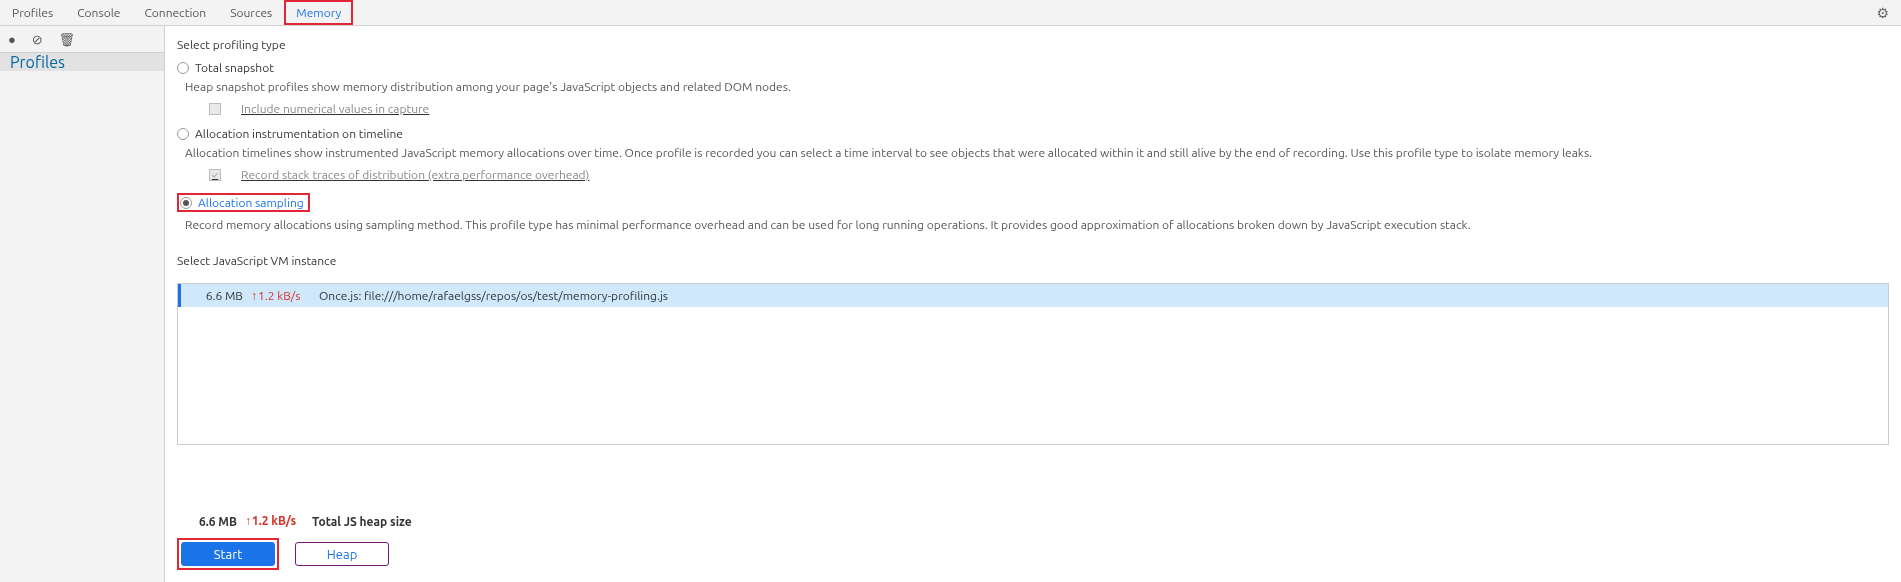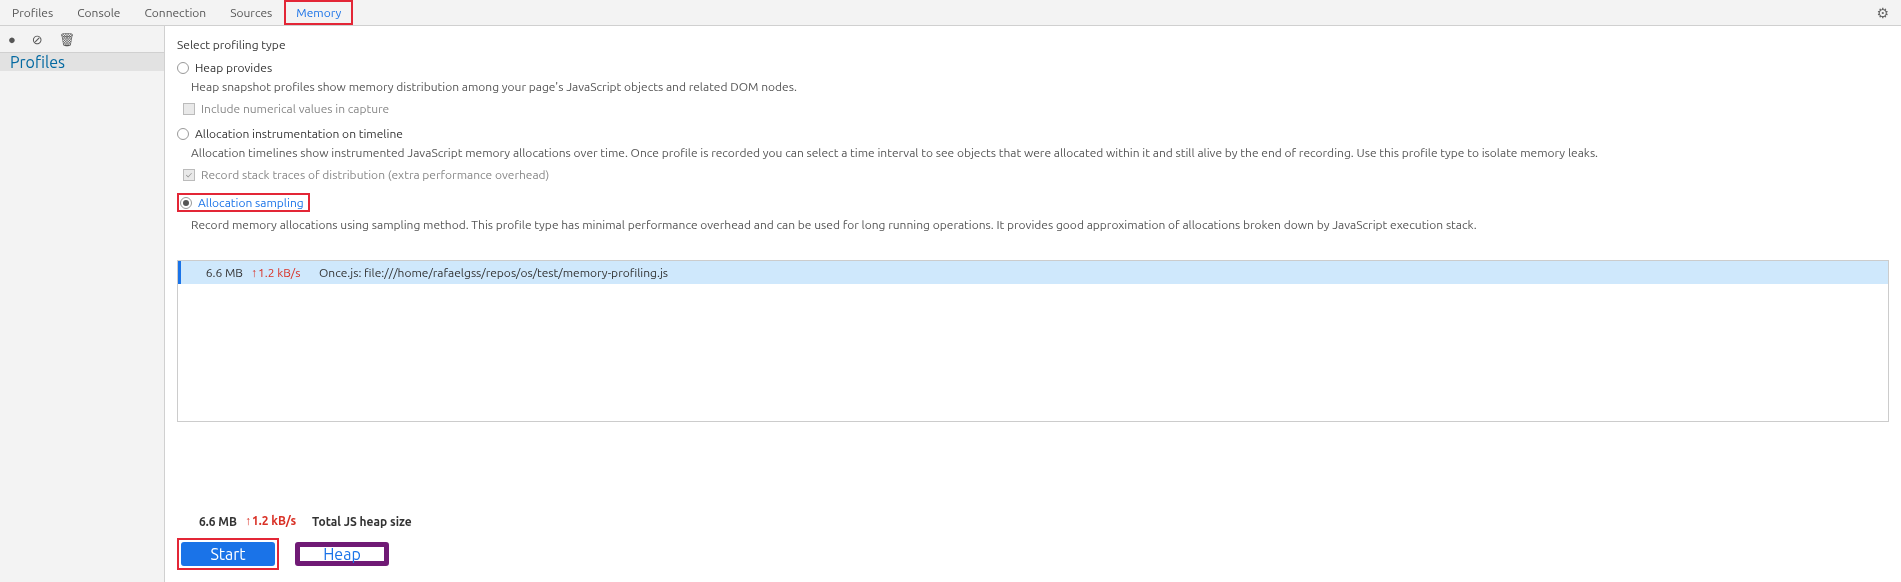--- a/index.html
+++ b/index.html
@@ -118,29 +118,30 @@
     border-radius: 50%;
     background: #555;
   }
   .option-label {
     font-size: 12px;
     color: #333;
   }
   .option-desc {
     font-size: 12px;
     color: #555;
-    margin-left: 14px;
+    margin-left: 8px;
     line-height: 1.5;
   }
   .sub-check {
-    margin-left: 6px;
+    margin-left: 32px;
     margin-top: 6px;
     display: flex;
     align-items: center;
-    gap: 6px;
+    gap: 20px;
+    text-decoration: underline;
   }
   .checkbox {
     width: 12px;
     height: 12px;
     border: 1px solid #bbb;
     background: #e9e9e9;
     display: inline-flex;
     align-items: center;
     justify-content: center;
     font-size: 9px;
@@ -214,26 +215,26 @@
     align-items: center;
   }
   .btn-start-wrap {
     border: 2px solid #e32636;
     padding: 2px;
   }
   .btn {
     width: 94px;
     height: 24px;
     border-radius: 3px;
-    font-size: 16px;
+    font-size: 13px;
     display: inline-flex;
     align-items: center;
     justify-content: center;
     cursor: pointer;
-    border: 5px solid #701a75;
+    border: 1px solid #701a75;
     background: #fff;
     color: #1a73e8;
   }
   .btn.primary {
     background: #1a73e8;
     border-color: #1a73e8;
     color: #fff;
   }
   .arrow-up::before {
     content: "↑";
@@ -266,21 +267,21 @@
     </div>
     <div class="sidebar-item">Profiles</div>
   </div>
 
   <div class="content">
     <div class="section-title">Select profiling type</div>
 
     <div class="option">
       <div class="option-header">
         <span class="radio"></span>
-        <span class="option-label">Heap provides</span>
+        <span class="option-label">Total snapshot</span>
       </div>
       <div class="option-desc">Heap snapshot profiles show memory distribution among your page's JavaScript objects and related DOM nodes.</div>
       <div class="sub-check">
         <span class="checkbox"></span>
         <span class="sub-check-label">Include numerical values in capture</span>
       </div>
     </div>
 
     <div class="option">
       <div class="option-header">
@@ -296,20 +297,21 @@
 
     <div class="option option-highlight">
       <div class="option-header">
         <span class="radio selected"></span>
         <span class="option-label">Allocation sampling</span>
       </div>
       <div class="option-desc">Record memory allocations using sampling method. This profile type has minimal performance overhead and can be used for long running operations. It provides good approximation of allocations broken down by JavaScript execution stack.</div>
     </div>
 
     <div class="vm-section">
+      <div class="section-title">Select JavaScript VM instance</div>
       <div class="vm-list">
         <div class="vm-row">
           <span class="vm-size">6.6 MB</span>
           <span class="vm-rate arrow-up">1.2 kB/s</span>
           <span class="vm-name">Once.js: file:///home/rafaelgss/repos/os/test/memory-profiling.js</span>
         </div>
       </div>
     </div>
 
     <div class="footer">

